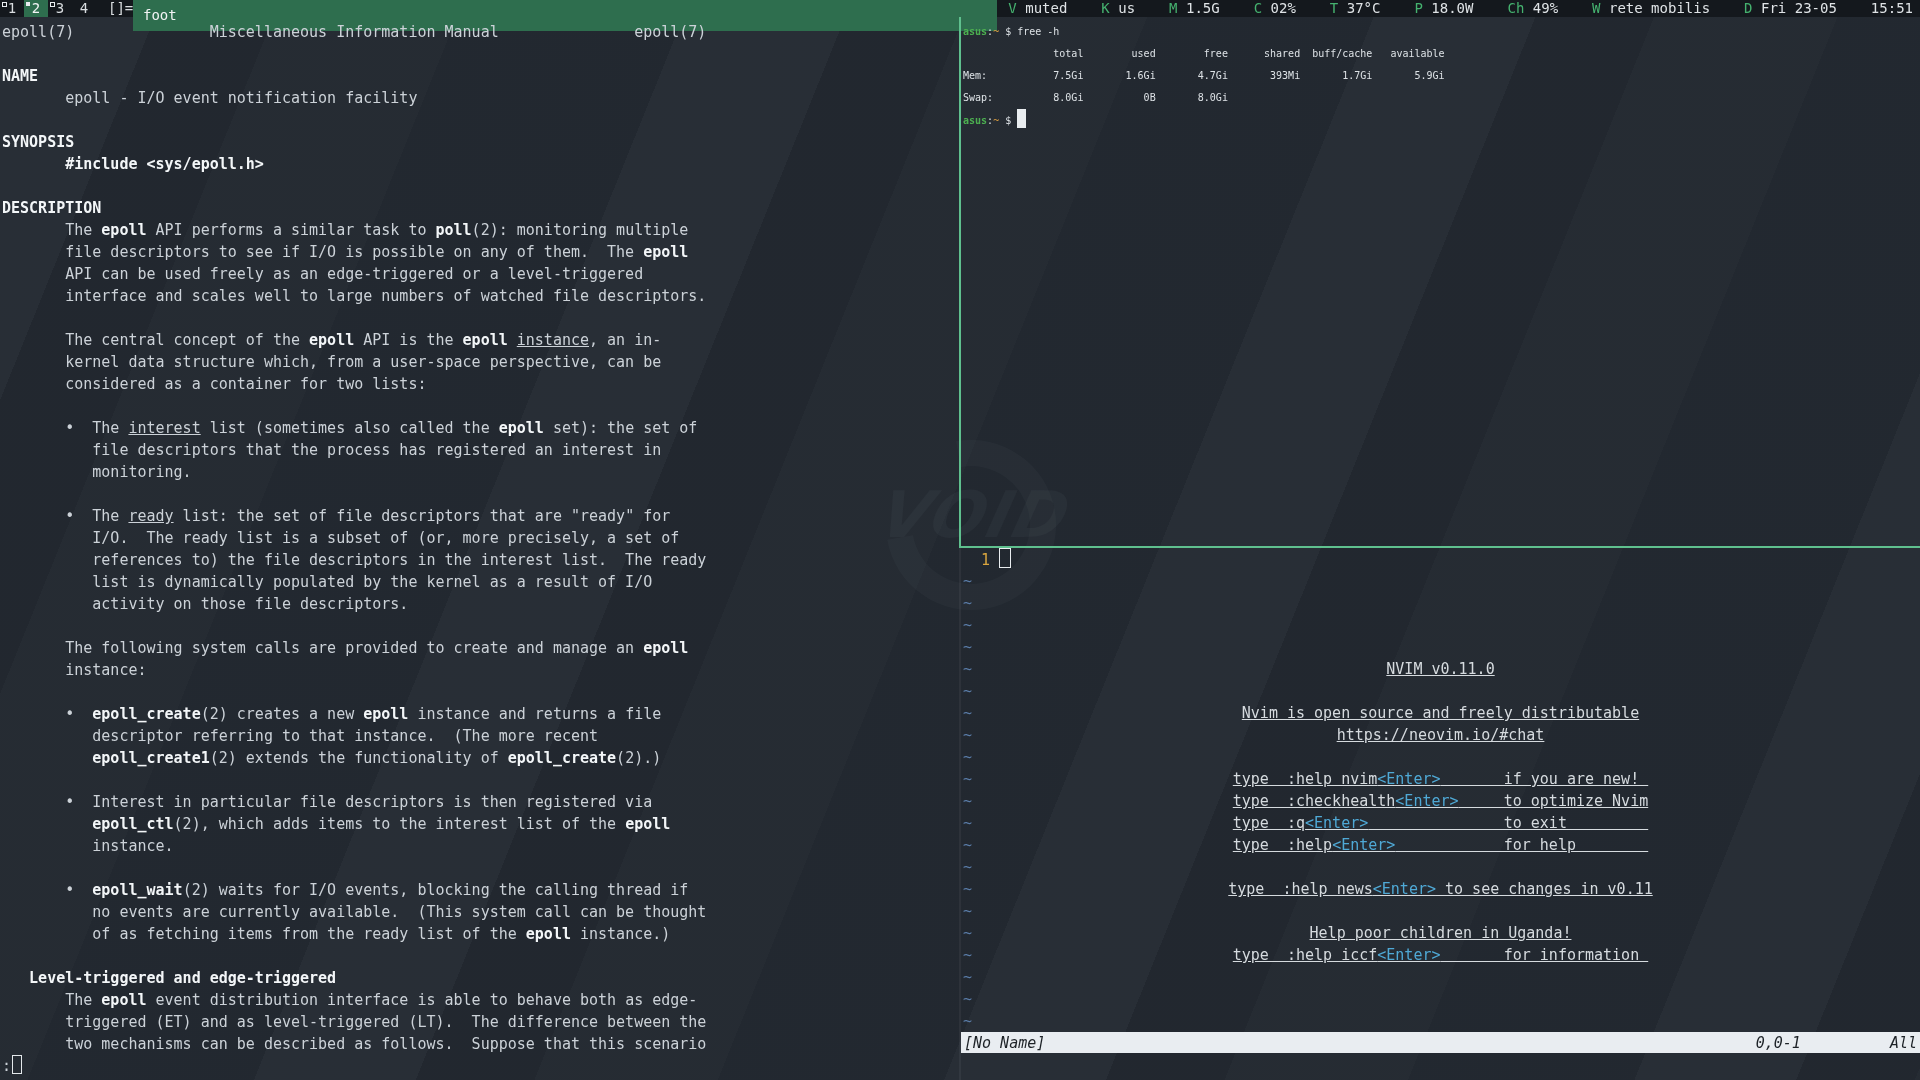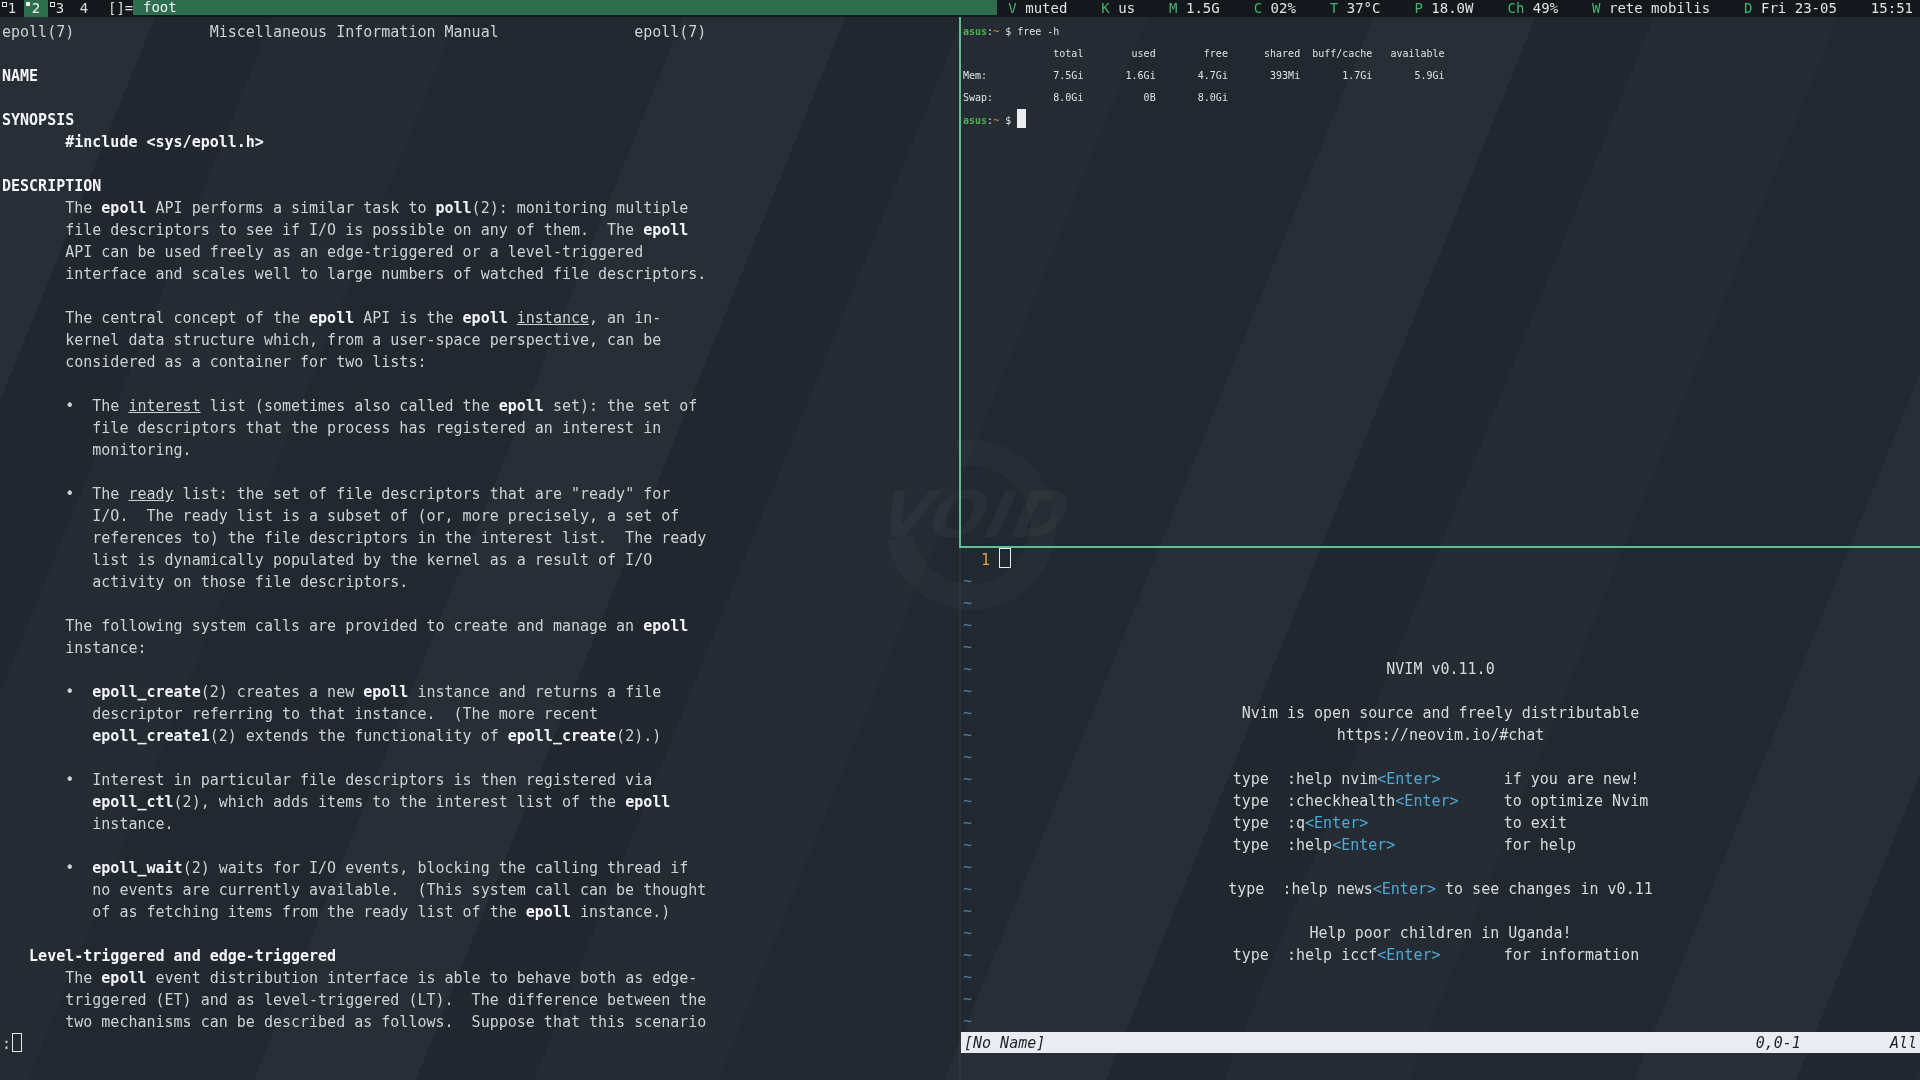--- a/index.html
+++ b/index.html
@@ -29,21 +29,21 @@
 
   
   #bar{position:absolute;left:0;top:0;width:1920px;height:17px;background:#14181d;
        display:flex;align-items:stretch;font-size:14px;color:#d9dde0;line-height:17px;}
   .tag{width:24px;display:flex;align-items:center;justify-content:center;position:relative;}
   .tag.selected{background:var(--bar-green,#2e6e4e);color:#f2f4f5;}
   .tag .occ-box{position:absolute;left:2px;top:2px;width:4px;height:4px;}
   .tag .occ-box.filled{background:#e9edf0;}
   .tag .occ-box.hollow{border:1px solid #e9edf0;width:3px;height:3px;}
   #layout-symbol{padding:0 12px;display:flex;align-items:center;}
-  #bar-title{position:absolute;left:133px;top:0;width:864px;height:15px;
+  #bar-title{position:absolute;left:133px;top:0;width:864px;height:31px;
     background:var(--bar-green,#2e6e4e);display:flex;align-items:center;padding-left:10px;
     box-sizing:border-box;color:#f2f4f5;}
   #bar-status{position:absolute;right:0;top:0;height:17px;display:flex;align-items:center;
     gap:34px;padding-right:7px;white-space:pre;}
   .status-item{white-space:pre;}
   .status-item .k{color:var(--status-key,#45b26f);}
   .status-item .v{color:#dfe3e6;}
 
   
   #vsplit{position:absolute;left:959px;top:17px;width:2px;height:529px;background:var(--split-green,#5fc08e);}
@@ -68,21 +68,21 @@
   .p-path{color:var(--prompt-path,#d69a3f);}
 
   
   #nvim{position:absolute;left:961px;top:548px;width:959px;height:532px;font-size:15px;line-height:22px;}
   #nvim-buffer{position:absolute;left:0;top:0;width:100%;height:484px;overflow:hidden;}
   #nvim-buffer .row{height:22px;white-space:pre;padding-left:2px;}
   .nv-num{color:var(--nvim-number,#d9a53f);}
   .nv-tilde{color:var(--nvim-tilde,#5a7ca8);}
   .nvim-cursor{display:inline-block;width:10px;height:18px;border:1.5px solid #e9edf0;vertical-align:-3px;}
   #nvim-intro{position:absolute;left:0;top:110px;width:100%;color:#d6dbdf;}
-  #nvim-intro .iline{height:22px;white-space:pre;text-align:center;}
+  #nvim-intro .iline{height:22px;white-space:pre;text-align:center;text-decoration:underline;}
   #nvim-intro .enter{color:var(--nvim-enter,#4fa9d6);}
   #nvim-statusline{position:absolute;left:0;top:484px;width:100%;height:21px;
     background:var(--statusline-bg,#e9edf1);color:#1d2227;display:flex;align-items:center;
     box-sizing:border-box;padding:0 3px;white-space:pre;font-style:italic;}
   #sl-ruler{margin-left:auto;}
   #sl-scroll{margin-left:89px;}
 </style>
 </head>
 <body>
 
@@ -113,20 +113,21 @@
     </div>
   <div id="layout-symbol">[]=</div>
   <div id="bar-title">foot</div>
   <div id="bar-status"><span class="status-item"><span class="k">V</span> <span class="v">muted</span></span><span class="status-item"><span class="k">K</span> <span class="v">us</span></span><span class="status-item"><span class="k">M</span> <span class="v">1.5G</span></span><span class="status-item"><span class="k">C</span> <span class="v">02%</span></span><span class="status-item"><span class="k">T</span> <span class="v">37°C</span></span><span class="status-item"><span class="k">P</span> <span class="v">18.0W</span></span><span class="status-item"><span class="k">Ch</span> <span class="v">49%</span></span><span class="status-item"><span class="k">W</span> <span class="v">rete mobilis</span></span><span class="status-item"><span class="k">D</span> <span class="v">Fri 23-05</span></span><span class="status-item"><span class="v">15:51</span></span></div>
 </div>
 
 <div id="manpage">
     <div class="ln">epoll(7)               Miscellaneous Information Manual               epoll(7)</div>
     <div class="ln"></div>
     <div class="ln"><span class="b">NAME</span></div>
+    <div class="ln">       epoll - I/O event notification facility</div>
     <div class="ln"></div>
     <div class="ln"><span class="b">SYNOPSIS</span></div>
     <div class="ln">       <span class="b">#include &lt;sys/epoll.h&gt;</span></div>
     <div class="ln"></div>
     <div class="ln"><span class="b">DESCRIPTION</span></div>
     <div class="ln">       The <span class="b">epoll</span> API performs a similar task to <span class="b">poll</span>(2): monitoring multiple</div>
     <div class="ln">       file descriptors to see if I/O is possible on any of them.  The <span class="b">epoll</span></div>
     <div class="ln">       API can be used freely as an edge-triggered or a level-triggered</div>
     <div class="ln">       interface and scales well to large numbers of watched file descriptors.</div>
     <div class="ln"></div>

